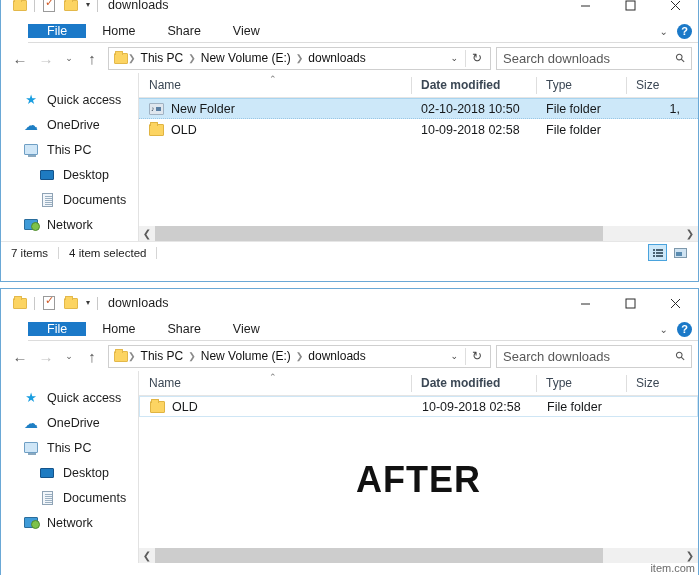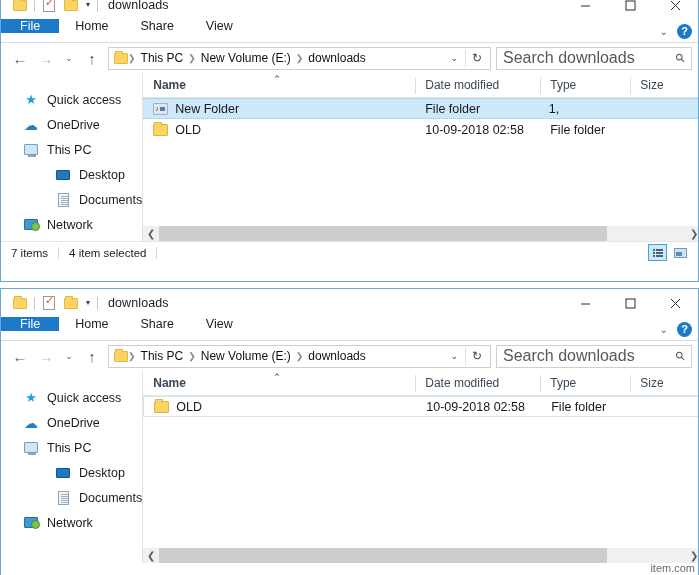--- a/index.html
+++ b/index.html
@@ -49,22 +49,22 @@
   .qat-caret { font-size:8px; color:#3b3b3b; padding:0 4px; line-height:1; }
   .win-title { font-size:12.5px; color:#1c1c1c; margin-left:7px; letter-spacing:.1px; }
 
   .wincontrols { position:absolute; right:0; top:0; height:28px; display:flex; }
   .wc { width:45px; height:28px; display:flex; align-items:center; justify-content:center;
         font-size:12px; color:#2b2b2b; }
   .wc svg { display:block; }
 
   
   .ribbon {
-    height: 24px; background:#ffffff; display:flex; align-items:flex-start;
-    position:relative; border-bottom:1px solid #dcdcdc;
+    height: 24px; background:#ffffff; display:flex; align-items:center;
+    position:relative; border-bottom:1px solid #dcdcdc;margin-left:27px;
   }
   .tab { padding:0 16px; display:flex; align-items:center; font-size:12.5px; color:#1c1c1c; }
   .tab.file { background:#1b79c8; color:#ffffff; padding:0 19px; }
   .ribbon-right { position:absolute; right:6px; top:0; height:24px; display:flex; align-items:center; gap:9px; }
   .chev-down { font-size:10px; color:#555; }
   .help-ico {
     width:15px; height:15px; border-radius:50%; background:#1b79c8; color:#fff;
     font-size:11px; font-weight:bold; display:flex; align-items:center; justify-content:center;
   }
 
@@ -81,50 +81,50 @@
   .crumbs { flex:1; display:flex; align-items:center; gap:0; font-size:12px; color:#111; overflow:hidden; white-space:nowrap; }
   .crumb { padding:0 5px; }
   .crumb-sep { color:#8a8a8a; font-size:9px; }
   .addr-caret { padding:0 7px; font-size:9px; color:#444; }
   .addr-div { width:1px; height:17px; background:#dedede; }
   .refresh { width:22px; text-align:center; font-size:12px; color:#444; }
   .searchbox {
     width:196px; height:23px; border:1px solid #cfcfcf; margin-left:5px;
     display:flex; align-items:center; padding:0 6px; background:#fff;
   }
-  .search-ph { flex:1; font-size:16px; color:#585858; }
+  .search-ph { flex:1; font-size:13px; color:#585858; }
   .search-ico { font-size:12px; color:#555; transform: rotate(-45deg); }
 
   
   .body { display:flex; background:#ffffff; }
   .sidebar { width:160px; background:#ffffff; padding-top:14px; }
   .side-item { height:25px; display:flex; align-items:center; padding-left:22px; gap:8px; font-size:12.5px; color:#1c1c1c; }
-  .side-item.indent { padding-left:38px;margin-left:16px; }
+  .side-item.indent { padding-left:38px; }
   .si-ico { width:16px; height:16px; display:flex; align-items:center; justify-content:center; }
 
   .star { color:#1a9ee0; font-size:13px; }
   .cloud { color:#1f7fc4; font-size:14px; }
   .pc-ico { width:14px; height:11px; border:1.5px solid #6f9fc4; background:#cfe6f7; border-radius:1px; position:relative; }
   .pc-ico::after{ content:""; position:absolute; left:3px; bottom:-3px; width:8px; height:2px; background:#8aa9c0; }
   .desk-ico { width:14px; height:10px; background:#1e7bc1; border:1px solid #14538a; border-radius:1px; }
   .doc-ico { width:11px; height:14px; background:#f2f6fa; border:1px solid #8fa3b5; position:relative; }
   .doc-ico::after{ content:""; position:absolute; left:2px; top:2px; width:7px; height:1px;
         box-shadow:0 2px 0 #9bb0c2, 0 4px 0 #9bb0c2, 0 6px 0 #9bb0c2, 0 8px 0 #9bb0c2; background:#9bb0c2; }
   .net-ico { width:14px; height:11px; background:#3f9bd8; border:1px solid #2a6d9c; border-radius:1px; position:relative; }
   .net-ico::after{ content:""; position:absolute; right:-3px; bottom:-2px; width:7px; height:7px;
         background:#7dc24a; border-radius:50%; border:1px solid #4e8a2e; }
 
   .listpane { flex:1; border-left:1px solid #e2e2e2; position:relative; }
 
   
   .colhead { height:25px; display:flex; align-items:center; background:#fff; border-bottom:1px solid #e5e5e5; position:relative; }
   .col { font-size:12px; color:#3b4754; padding-left:10px; position:relative; height:25px; display:flex; align-items:center; }
   .col + .col::before { content:""; position:absolute; left:0; top:4px; bottom:4px; width:1px; background:#dedede; }
-  .col-name { width:272px;font-weight:bold; }
-  .col-date { width:125px; }
+  .col-name { width:272px; }
+  .col-date { width:125px;font-weight:bold; }
   .col-type { width:90px; }
   .col-size { width:72px; }
   .sort-caret { position:absolute; left:130px; top:1px; font-size:9px; color:#7a7a7a; }
 
   
   .row { height:21px; display:flex; align-items:center; font-size:12.5px; color:#16181a; }
   .row.selected { background:#cde8f9; border-top:1px solid #a8d4ef; border-bottom:1px dotted #98c7e6; }
   .row.hoverbox { border:1px solid #cfe6f5; }
   .cell { padding-left:10px; display:flex; align-items:center; gap:7px; height:100%; }
   .c-name { width:272px; }
@@ -300,20 +300,21 @@
         </div>
 
         <div class="row selected">
           <div class="cell c-name">
             <span class="mediafolder">
                 <span class="note">♪</span>
                 <span class="pic"></span>
               </span>
             <span>New Folder</span>
           </div>
+          <div class="cell c-date">02-10-2018 10:50</div>
           <div class="cell c-type">File folder</div>
           <div class="cell c-size">1,</div>
         </div>
 
         <div class="row">
           <div class="cell c-name">
             <span class="rowfolder"></span>
             <span>OLD</span>
           </div>
           <div class="cell c-date">10-09-2018 02:58</div>
@@ -487,20 +488,21 @@
         <div class="row hoverbox">
           <div class="cell c-name">
             <span class="rowfolder"></span>
             <span>OLD</span>
           </div>
           <div class="cell c-date">10-09-2018 02:58</div>
           <div class="cell c-type">File folder</div>
           <div class="cell c-size"></div>
         </div>
 
+        <div class="bigword" style="top:88px;">AFTER</div>
 
         <div class="hscroll" style="bottom:0;">
           <div class="hs-btn">❮</div>
           <div class="hs-track">
               <div class="hs-thumb"></div>
             </div>
           <div class="hs-btn">❯</div>
         </div>
       </div>
     </div>

